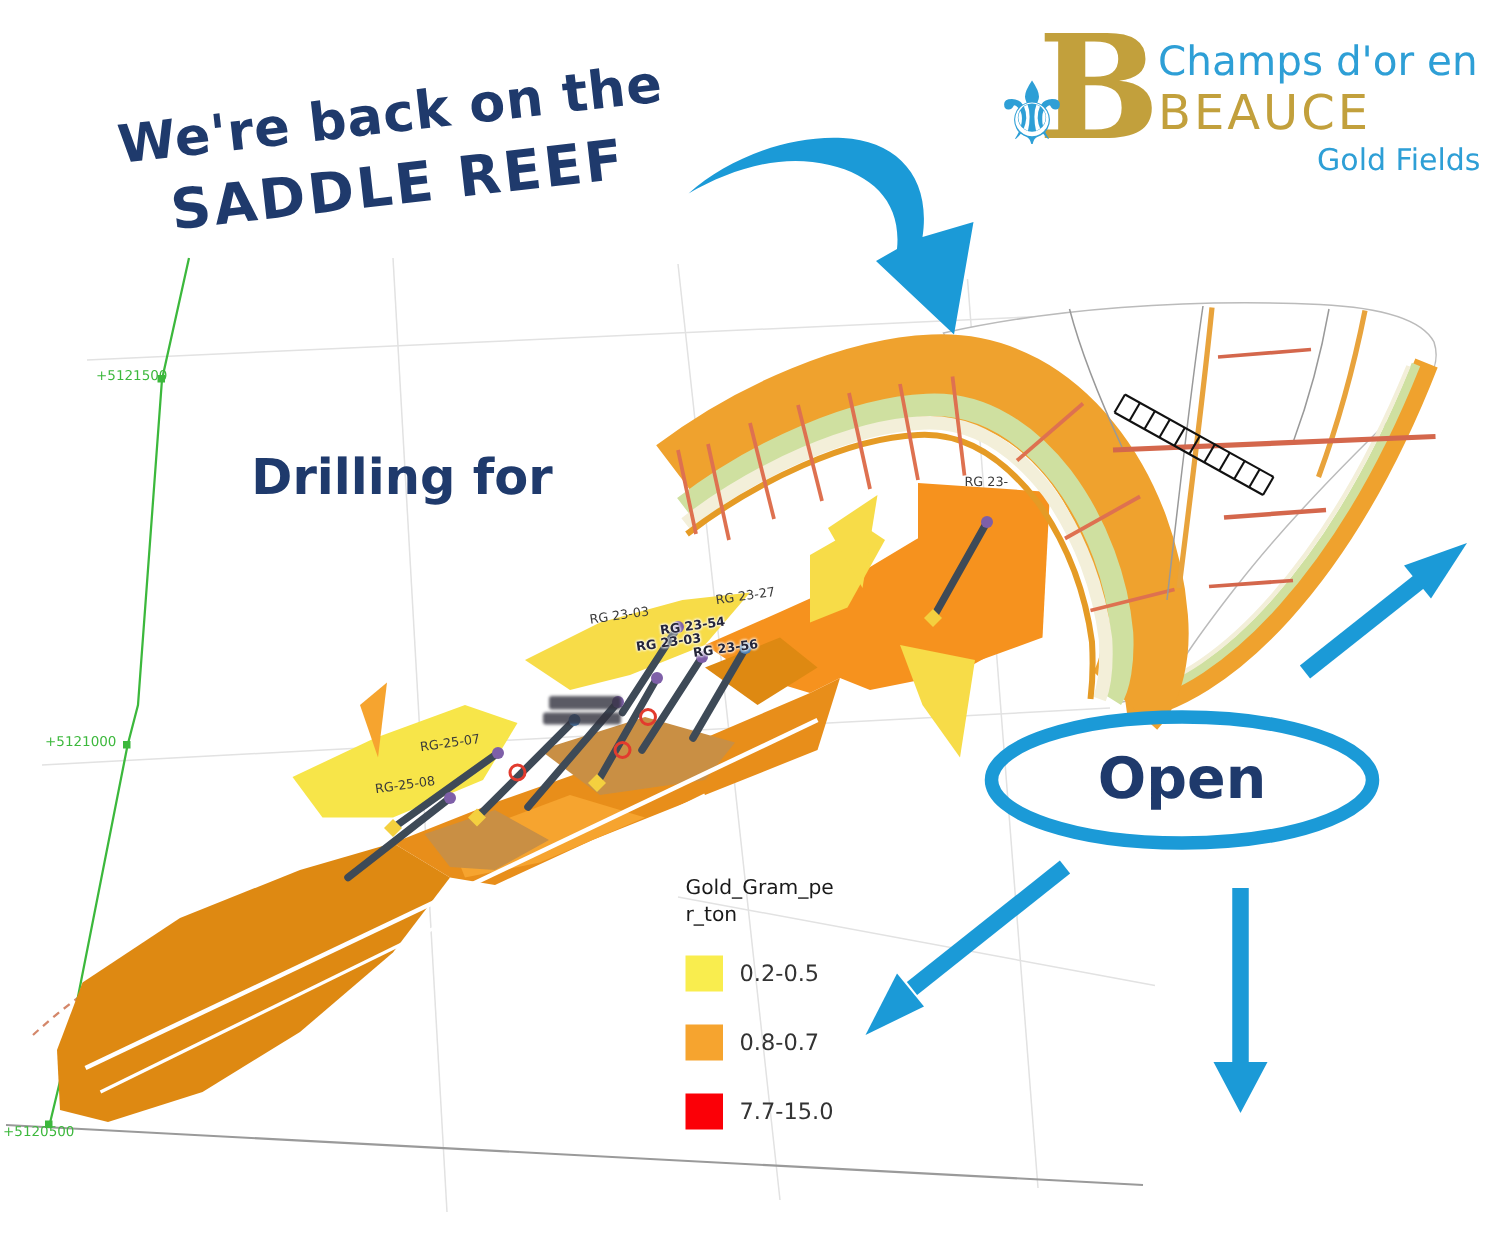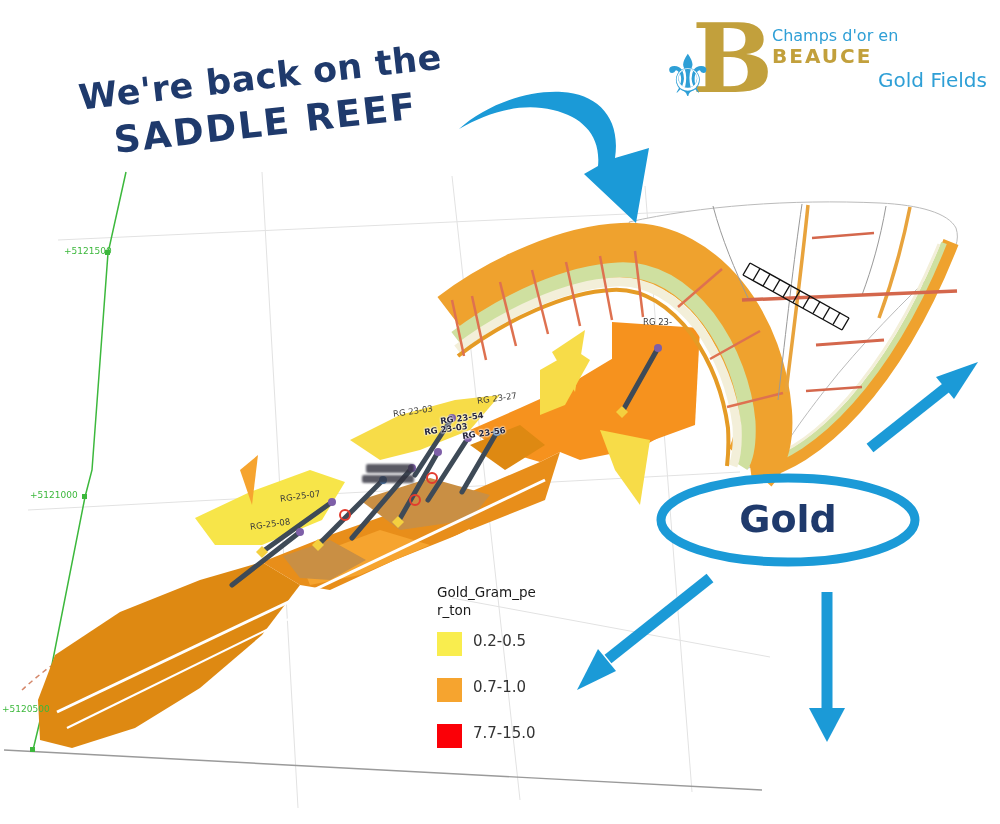--- a/index.html
+++ b/index.html
@@ -11,31 +11,31 @@
             transform:rotate(-6.5deg);color:var(--navy);font-weight:bold;
             font-size:35px;line-height:1.32;letter-spacing:.5px;}
   .headline .l2{font-size:37px;letter-spacing:2px;}
   .caption{position:absolute;left:108px;top:295px;width:320px;text-align:center;
            color:var(--navy);font-weight:bold;font-size:33px;line-height:1.42;}
   .logo{position:absolute;left:660px;top:16px;width:330px;height:115px;}
   .logo .monogram{position:absolute;left:32px;top:-14px;font-size:96px;font-weight:bold;
                   color:var(--logo-gold);font-family:"DejaVu Serif", serif;}
   .logo .fleur{position:absolute;left:2px;top:26px;font-size:58px;color:var(--logo-blue);}
   .logo .text{position:absolute;left:112px;top:10px;width:215px;}
-  .logo .t1{color:var(--logo-blue);font-size:16px;}
-  .logo .t2{color:var(--logo-gold);font-size:20px;font-weight:bold;letter-spacing:2px;line-height:1.15;}
+  .logo .t1{color:var(--logo-blue);font-size:27px;}
+  .logo .t2{color:var(--logo-gold);font-size:32px;font-weight:normal;letter-spacing:2px;line-height:1.15;}
   .logo .t3{color:var(--logo-blue);font-size:20px;text-align:right;}
   .coord{position:absolute;font-size:9px;color:var(--survey-green);white-space:nowrap;}
   .drill-label{position:absolute;font-size:8.5px;color:#3a3a3a;white-space:nowrap;}
   .drill-label.bold{font-weight:bold;color:#26263a;
         text-shadow:0 0 2px #fff,0 0 2px #fff,0 0 2px #fff;}
   .smudge{position:absolute;background:#32323e;opacity:.8;filter:blur(1px);border-radius:2px;}
-  .legend{position:absolute;left:437px;top:584px;width:170px;}
+  .legend{position:absolute;left:457px;top:584px;width:170px;}
   .legend .title{font-size:13.5px;color:#1a1a1a;line-height:1.3;margin-bottom:8px;}
-  .legend .row{display:flex;align-items:flex-start;height:33px;margin-top:13px;}
+  .legend .row{display:flex;align-items:center;height:33px;margin-top:13px;}
   .legend .swatch{width:25px;height:24px;margin-right:11px;flex:0 0 auto;}
   .legend .lab{font-size:15px;color:#333;}
   .open-label{position:absolute;left:688px;top:497px;width:200px;text-align:center;
               color:var(--navy);font-weight:bold;font-size:38px;}
 </style>
 </head>
 <body>
 
 <div class="canvas">
 
@@ -128,21 +128,21 @@
     <div class="drill-label" style="left:477px;top:393px;transform:rotate(-8deg)">RG 23-27</div>
     <div class="drill-label" style="left:280px;top:491px;transform:rotate(-8deg)">RG-25-07</div>
     <div class="drill-label" style="left:250px;top:519px;transform:rotate(-8deg)">RG-25-08</div>
     <div class="drill-label" style="left:643px;top:317px">RG 23-</div>
     <div class="smudge" style="left:366px;top:464px;width:48px;height:9px"></div>
     <div class="smudge" style="left:362px;top:475px;width:52px;height:8px"></div>
   </div>
 
   <div class="coord" style="left:64px;top:246px;z-index:2">+5121500</div>
   <div class="coord" style="left:30px;top:490px;z-index:2">+5121000</div>
-  <div class="coord" style="left:2px;top:704px;z-index:2">+5120500</div>
+  <div class="coord" style="left:2px;top:750px;z-index:2">+5120500</div>
 
   <svg class="layer" width="1000" height="824" style="z-index:3">
 
     <path d="M629,222 C700,206 790,199 880,203 C920,205 948,213 956,228 C960,240 955,252 945,262
              C905,300 860,345 825,390 C800,422 782,448 776,462 L748,468
              C753,434 748,396 737,360 C725,322 705,292 681,274 C658,256 640,248 629,222 Z" fill="#FFFFFF" stroke="#BBBBBB" stroke-width="1"></path>
 
     <g fill="none">
       <path d="M751,473 C815,464 895,385 951,242" stroke="#EFA22E" stroke-width="16"></path>
       <path d="M753,466 C813,456 890,378 944,243" stroke="#CFE0A0" stroke-width="6"></path>
@@ -213,46 +213,47 @@
     </g>
     <ellipse cx="788" cy="520" rx="127" ry="42" fill="none" stroke="currentColor" stroke-width="9"></ellipse>
   </svg>
 
   <div class="headline" style="z-index:6">
     <div>We're back on the</div>
     <div class="l2">SADDLE REEF</div>
   </div>
 
   <div class="caption" style="z-index:6">
+    <div>Drilling for</div>
   </div>
 
   <div class="logo" style="z-index:6">
     <span class="monogram">B</span>
     <span class="fleur">⚜</span>
     <div class="text">
       <div class="t1">Champs d'or en</div>
       <div class="t2">BEAUCE</div>
       <div class="t3">Gold Fields</div>
     </div>
   </div>
 
-  <div class="open-label" style="z-index:6">Gold</div>
+  <div class="open-label" style="z-index:6">Open</div>
 
   <div class="legend" style="z-index:4">
     <div class="title">
       <div>Gold_Gram_pe</div>
       <div>r_ton</div>
     </div>
     <div class="row">
       <div class="swatch" style="background: rgb(249, 237, 78);"></div>
       <div class="lab">0.2-0.5</div>
     </div>
     <div class="row">
       <div class="swatch" style="background: rgb(246, 164, 47);"></div>
-      <div class="lab">0.7-1.0</div>
+      <div class="lab">0.8-0.7</div>
     </div>
     <div class="row">
       <div class="swatch" style="background: rgb(251, 0, 7);"></div>
       <div class="lab">7.7-15.0</div>
     </div>
   </div>
 
 </div>
 
 </body></html>

